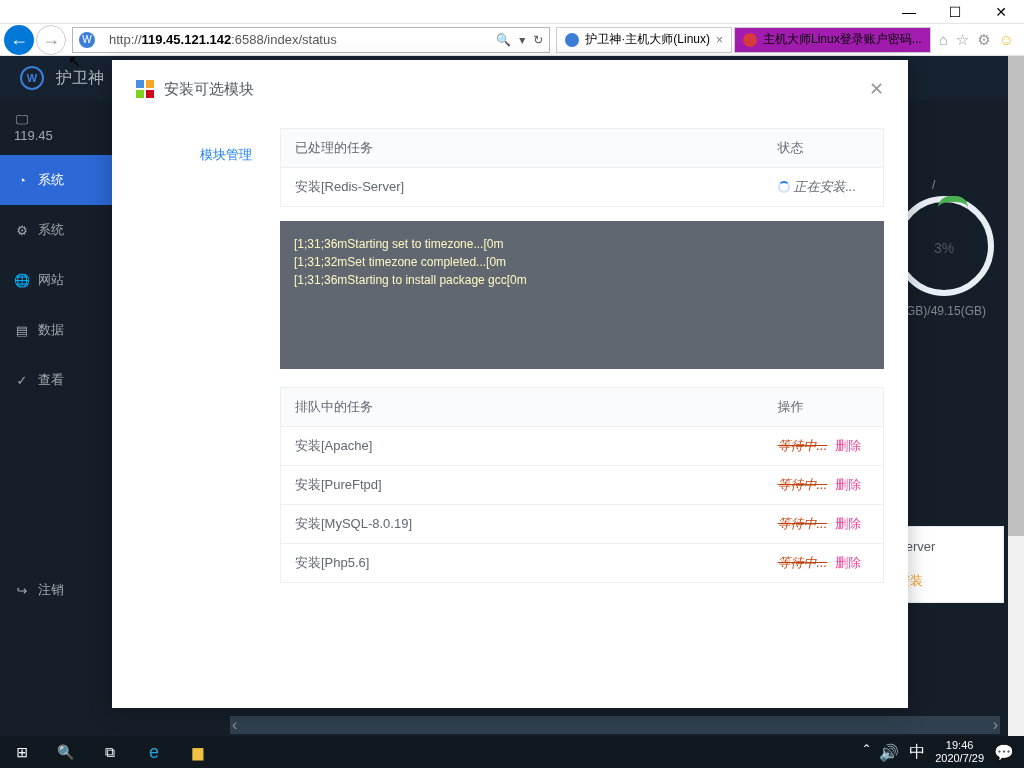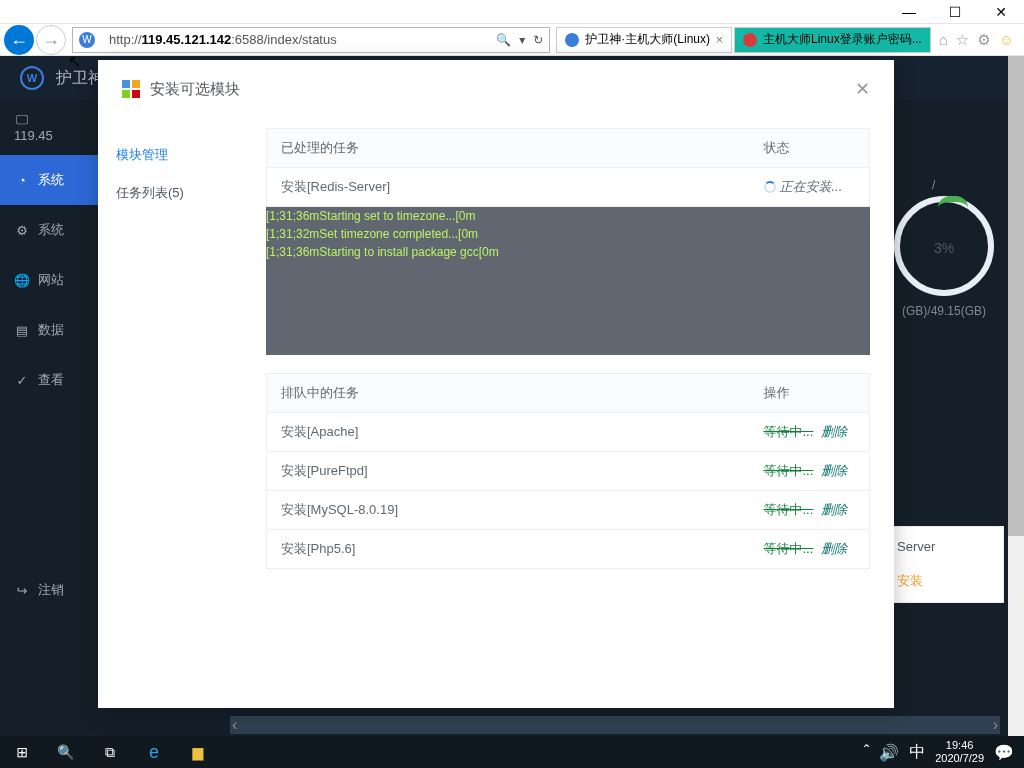--- a/index.html
+++ b/index.html
@@ -10,21 +10,21 @@
 .titlebar .win-btn { width: 46px; height: 24px; display: flex; align-items: center; justify-content: center; font-size: 14px; }
 .toolbar { height: 32px; background: #fff; display: flex; align-items: center; gap: 2px; padding: 0 4px; border-bottom: 1px solid #e5e5e5; }
 .nav-btn { width: 30px; height: 30px; border-radius: 50%; display: flex; align-items: center; justify-content: center; font-size: 18px; }
 .nav-back { background: #0078d7; color: #fff; }
 .nav-fwd { border: 1px solid #ccc; color: #999; }
 .addr-wrap { flex: 1; display: flex; align-items: center; border: 1px solid #b5b5b5; height: 26px; padding: 0 6px; margin: 0 4px; font-size: 13px; }
 .addr-icon { width: 16px; height: 16px; margin-right: 6px; background: #3b7dd8; border-radius: 50%; display: flex; align-items: center; justify-content: center; color: #fff; font-size: 10px; }
 .addr-text { flex: 1; color: #555; padding-left: 8px; }
 .addr-text b { color: #000; }
 .addr-ctl { color: #555; margin-left: 8px; font-size: 12px; }
-.tab { display: flex; align-items: center; height: 26px; padding: 0 8px; border: 1px solid #ccc; font-size: 12px; background: #14b8a6; gap: 6px; }
+.tab { display: flex; align-items: center; height: 26px; padding: 0 8px; border: 1px solid #ccc; font-size: 12px; background: #a21caf; gap: 6px; }
 .tab.active { background: #fff; }
 .tab .favicon { width: 14px; height: 14px; border-radius: 50%; }
 .fav-blue { background: #3b7dd8; }
 .fav-red { background: #d83b3b; }
 .tab .close-x { color: #777; }
 .tool-icons { display: flex; gap: 8px; padding: 0 6px; color: #999; font-size: 15px; }
 
 
 .app-bg { position: absolute; top: 56px; left: 0; right: 16px; bottom: 32px; background: #151f29; color: #b0b8c0; overflow: hidden; }
 .app-header { height: 44px; display: flex; align-items: center; padding: 0 20px; gap: 12px; background: #172230; }
@@ -43,46 +43,46 @@
 .gauge { width: 100px; height: 100px; border-radius: 50%; border: 6px solid #e8eef4; position: relative; margin: 0 auto; }
 .gauge-arc { position: absolute; top: -6px; right: 20px; width: 30px; height: 12px; border-top: 6px solid #4ab050; border-radius: 20px 20px 0 0; }
 .gauge-txt { position: absolute; top: 38px; left: 0; right: 0; text-align: center; color: #505860; font-size: 14px; }
 .gauge-lbl { color: #808890; font-size: 12px; margin-top: 8px; }
 .gauge-slash { position: absolute; top: -18px; left: 48px; color: #808890; font-size: 12px; }
 .svc-box { position: absolute; right: 4px; top: 470px; width: 120px; border: 1px solid #e8eef0; padding: 12px; background: #fff; }
 .svc-name { color: #505860; font-size: 13px; }
 .svc-install { color: #f0a030; font-size: 13px; margin-top: 18px; }
 
 
-.modal { position: absolute; left: 98px; top: 60px; width: 796px; height: 648px; background: #fff; box-shadow: 0 4px 20px rgba(0,0,0,0.25); }
+.modal { position: absolute; left: 112px; top: 60px; width: 796px; height: 648px; background: #fff; box-shadow: 0 4px 20px rgba(0,0,0,0.25); }
 .modal-hd { display: flex; align-items: center; padding: 18px 24px; }
 .modal-hd .mi { width: 18px; height: 18px; margin-right: 10px; display: grid; grid-template: 1fr 1fr / 1fr 1fr; gap: 2px; }
 .mi span:nth-child(1) { background: #4a90e2; }
 .mi span:nth-child(2) { background: #f5a623; }
 .mi span:nth-child(3) { background: #7ed321; }
 .mi span:nth-child(4) { background: #d0021b; }
 .modal-title { font-size: 15px; color: #505860; }
 .modal-close { margin-left: auto; color: #999; font-size: 18px; cursor: pointer; }
 .modal-body { display: flex; height: calc(100% - 58px); }
 .modal-nav { width: 158px; padding: 18px 0; }
-.modal-nav-item { padding: 10px 18px; font-size: 13px; color: #505860; cursor: pointer; }
+.modal-nav-item { padding: 10px 18px; font-size: 13px; color: #505860; cursor: pointer; text-align: right; }
 .modal-nav-item.active { color: #1c7fef; }
 .modal-main { flex: 1; padding: 10px 24px 10px 10px; }
 
 
 .tbl { width: 100%; border: 1px solid #eceef0; border-collapse: collapse; font-size: 13px; }
 .tbl th, .tbl td { padding: 10px 14px; text-align: left; border-bottom: 1px solid #eceef0; color: #606870; }
 .tbl th { background: #fafbfc; font-weight: normal; }
 .tbl .status-col { width: 120px; }
 .status-running { color: #1c7fef; font-style: italic; }
 .spinner { display: inline-block; width: 12px; height: 12px; border: 2px solid #cde4ff; border-top-color: #1c7fef; border-radius: 50%; margin-right: 4px; vertical-align: -2px; }
-.waiting { color: #15803d; text-decoration: line-through; }
-.del { color: #0f766e; margin-left: 8px; cursor: pointer; font-style: italic; }
-
-.console { background: #606771; color: #bef264; font-size: 12px; line-height: 1.5; font-family: Consolas, monospace; margin-top: 0; height: 148px; }
+.waiting { color: #c2410c; text-decoration: line-through; font-style: italic; }
+.del { color: #ec4899; margin-left: 8px; cursor: pointer; }
+
+.console { background: #606771; color: #fef9c3; padding: 14px; font-size: 12px; line-height: 1.5; font-family: Consolas, monospace; margin-top: 14px; height: 148px; }
 .console .ln { display: block; }
 .queue-wrap { margin-top: 18px; border-radius: 21px; }
 
 
 .taskbar { position: absolute; left: 0; right: 0; bottom: 0; height: 32px; background: #101820; display: flex; align-items: center; color: #fff; }
 .tb-item { width: 44px; height: 32px; display: flex; align-items: center; justify-content: center; font-size: 14px; }
 .tb-ie { color: #2c9fd8; font-size: 18px; }
 .tb-folder { color: #f0c040; }
 .tb-right { margin-left: auto; display: flex; align-items: center; gap: 10px; padding-right: 10px; }
 .tb-clock { font-size: 11px; text-align: center; line-height: 1.2; }
@@ -190,21 +190,20 @@
         <span></span>
         <span></span>
         <span></span>
       </div>
     <div class="modal-title">安装可选模块</div>
     <div class="modal-close">✕</div>
   </div>
   <div class="modal-body">
     <div class="modal-nav">
       <div class="modal-nav-item active">模块管理</div>
-      <div class="modal-nav-item">任务列表(5)</div>
     </div>
     <div class="modal-main">
       <table class="tbl">
         <tbody>
             <tr>
           <th>已处理的任务</th>
           <th class="status-col">状态</th>
         </tr>
         <tr>
           <td>安装[Redis-Server]</td>

